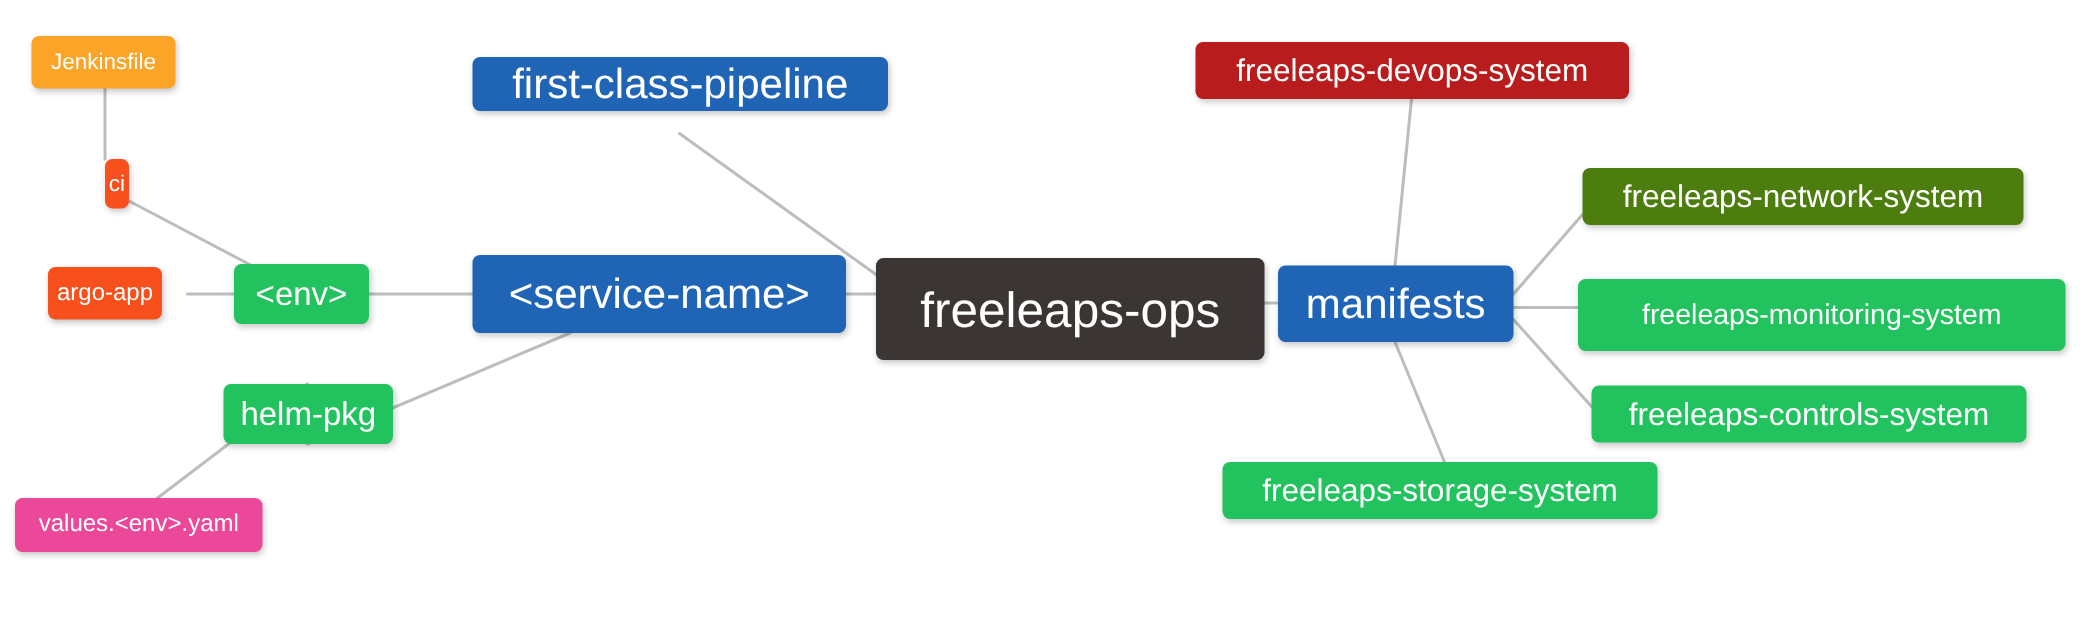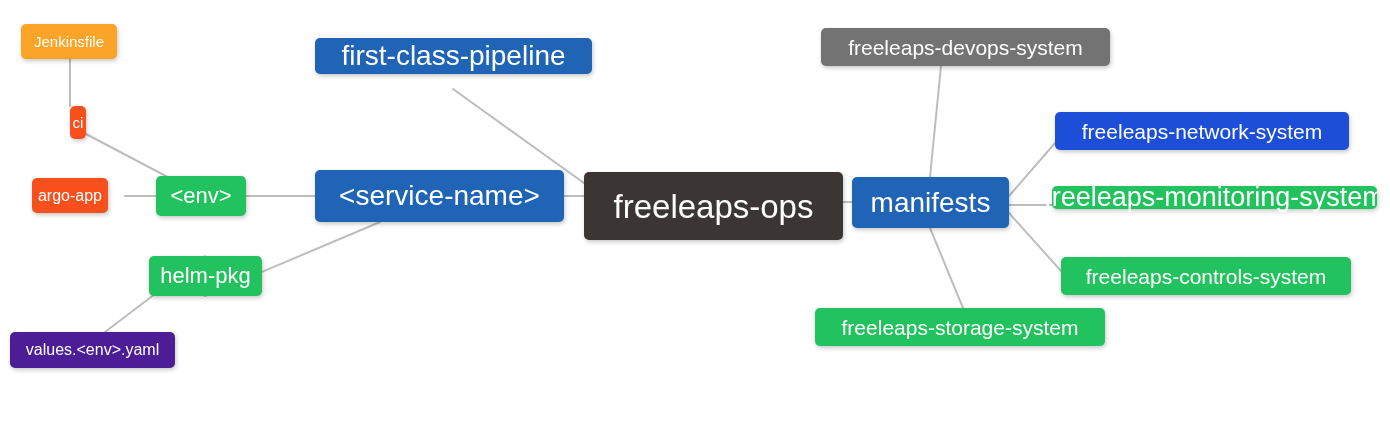--- a/index.html
+++ b/index.html
@@ -65,25 +65,25 @@
       <path d="M 1009,213 L 1061,271" class="edge" stroke="#bdbdbd"></path>
       <path d="M 930,228 L 963,308" class="edge" stroke="#bdbdbd"></path>
     </svg>
 
   <div id="node-layer">
       <div class="node" style="left: 21px; top: 24px; width: 96px; height: 35px; background: rgb(251, 164, 40); font-size: 15px;">Jenkinsfile</div>
       <div class="node" style="left: 54px; top: 106px; width: 16px; height: 33px; background: rgb(247, 80, 28); font-size: 15px; margin-left: 16px;">ci</div>
       <div class="node" style="left: 32px; top: 178px; width: 76px; height: 35px; background: rgb(247, 80, 28); font-size: 16px;">argo-app</div>
       <div class="node" style="left: 156px; top: 176px; width: 90px; height: 40px; background: rgb(34, 195, 94); font-size: 22px;">&lt;env&gt;</div>
       <div class="node" style="left: 149px; top: 256px; width: 113px; height: 40px; background: rgb(34, 195, 94); font-size: 22px; text-align: right;">helm-pkg</div>
-      <div class="node" style="left: 10px; top: 332px; width: 165px; height: 36px; background: #4c1d95; font-size: 16px;">values.&lt;env&gt;.yaml</div>
+      <div class="node" style="left: 10px; top: 332px; width: 165px; height: 36px; background: #ec4899; font-size: 16px;">values.&lt;env&gt;.yaml</div>
       <div class="node" style="left: 315px; top: 38px; width: 277px; height: 36px; background: rgb(31, 100, 181); font-size: 28px;">first-class-pipeline</div>
       <div class="node" style="left: 315px; top: 170px; width: 249px; height: 52px; background: rgb(31, 100, 181); font-size: 28px;">&lt;service-name&gt;</div>
       <div class="node" style="left: 584px; top: 172px; width: 259px; height: 68px; background: rgb(59, 54, 52); font-size: 33px;">freeleaps-ops</div>
       <div class="node" style="left: 852px; top: 177px; width: 157px; height: 51px; background: rgb(31, 100, 181); font-size: 28px;">manifests</div>
-      <div class="node" style="left: 797px; top: 28px; width: 289px; height: 38px; background: #737373; font-size: 21px; margin-left: 24px;">freeleaps-devops-system</div>
-      <div class="node" style="left: 1055px; top: 112px; width: 294px; height: 38px; background: #1d4ed8; font-size: 21px;">freeleaps-network-system</div>
-      <div class="node" style="left: 1052px; top: 186px; width: 325px; height: 23px; background: rgb(34, 195, 94); font-size: 27px;">freeleaps-monitoring-system</div>
+      <div class="node" style="left: 797px; top: 28px; width: 289px; height: 38px; background: #b91c1c; font-size: 21px;">freeleaps-devops-system</div>
+      <div class="node" style="left: 1055px; top: 112px; width: 294px; height: 38px; background: #4d7c0f; font-size: 21px;">freeleaps-network-system</div>
+      <div class="node" style="left: 1052px; top: 186px; width: 325px; height: 48px; background: rgb(34, 195, 94); font-size: 19px;">freeleaps-monitoring-system</div>
       <div class="node" style="left: 1061px; top: 257px; width: 290px; height: 38px; background: rgb(34, 195, 94); font-size: 21px;">freeleaps-controls-system</div>
       <div class="node" style="left: 815px; top: 308px; width: 290px; height: 38px; background: rgb(34, 195, 94); font-size: 21px;">freeleaps-storage-system</div>
     </div>
 
 </div>
 
 </body></html>

